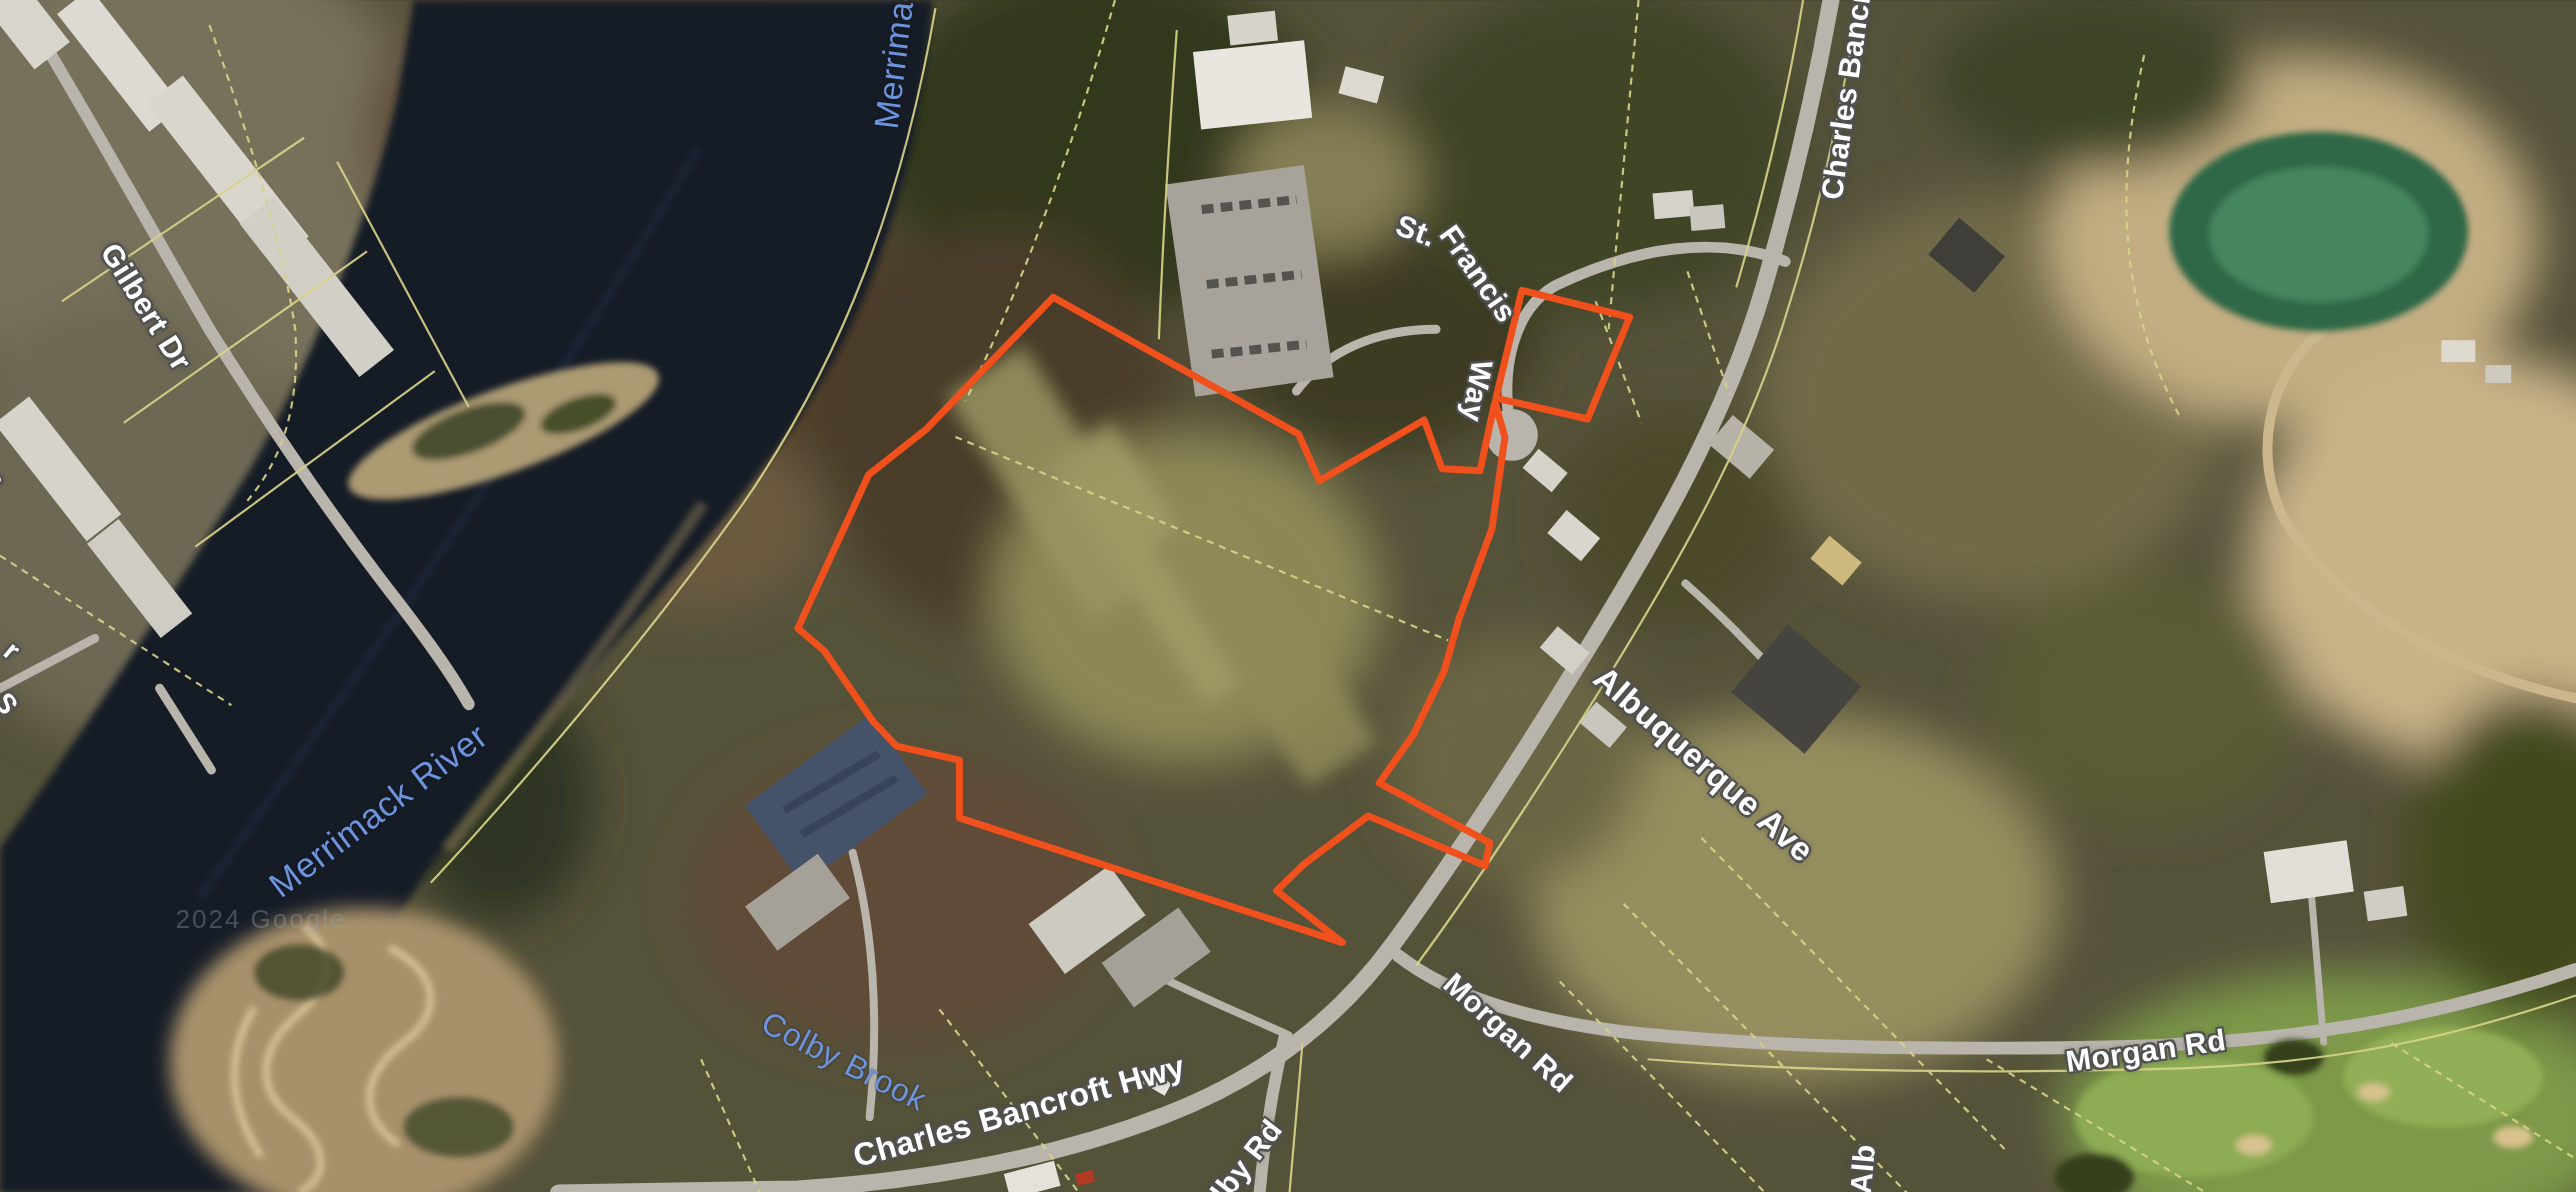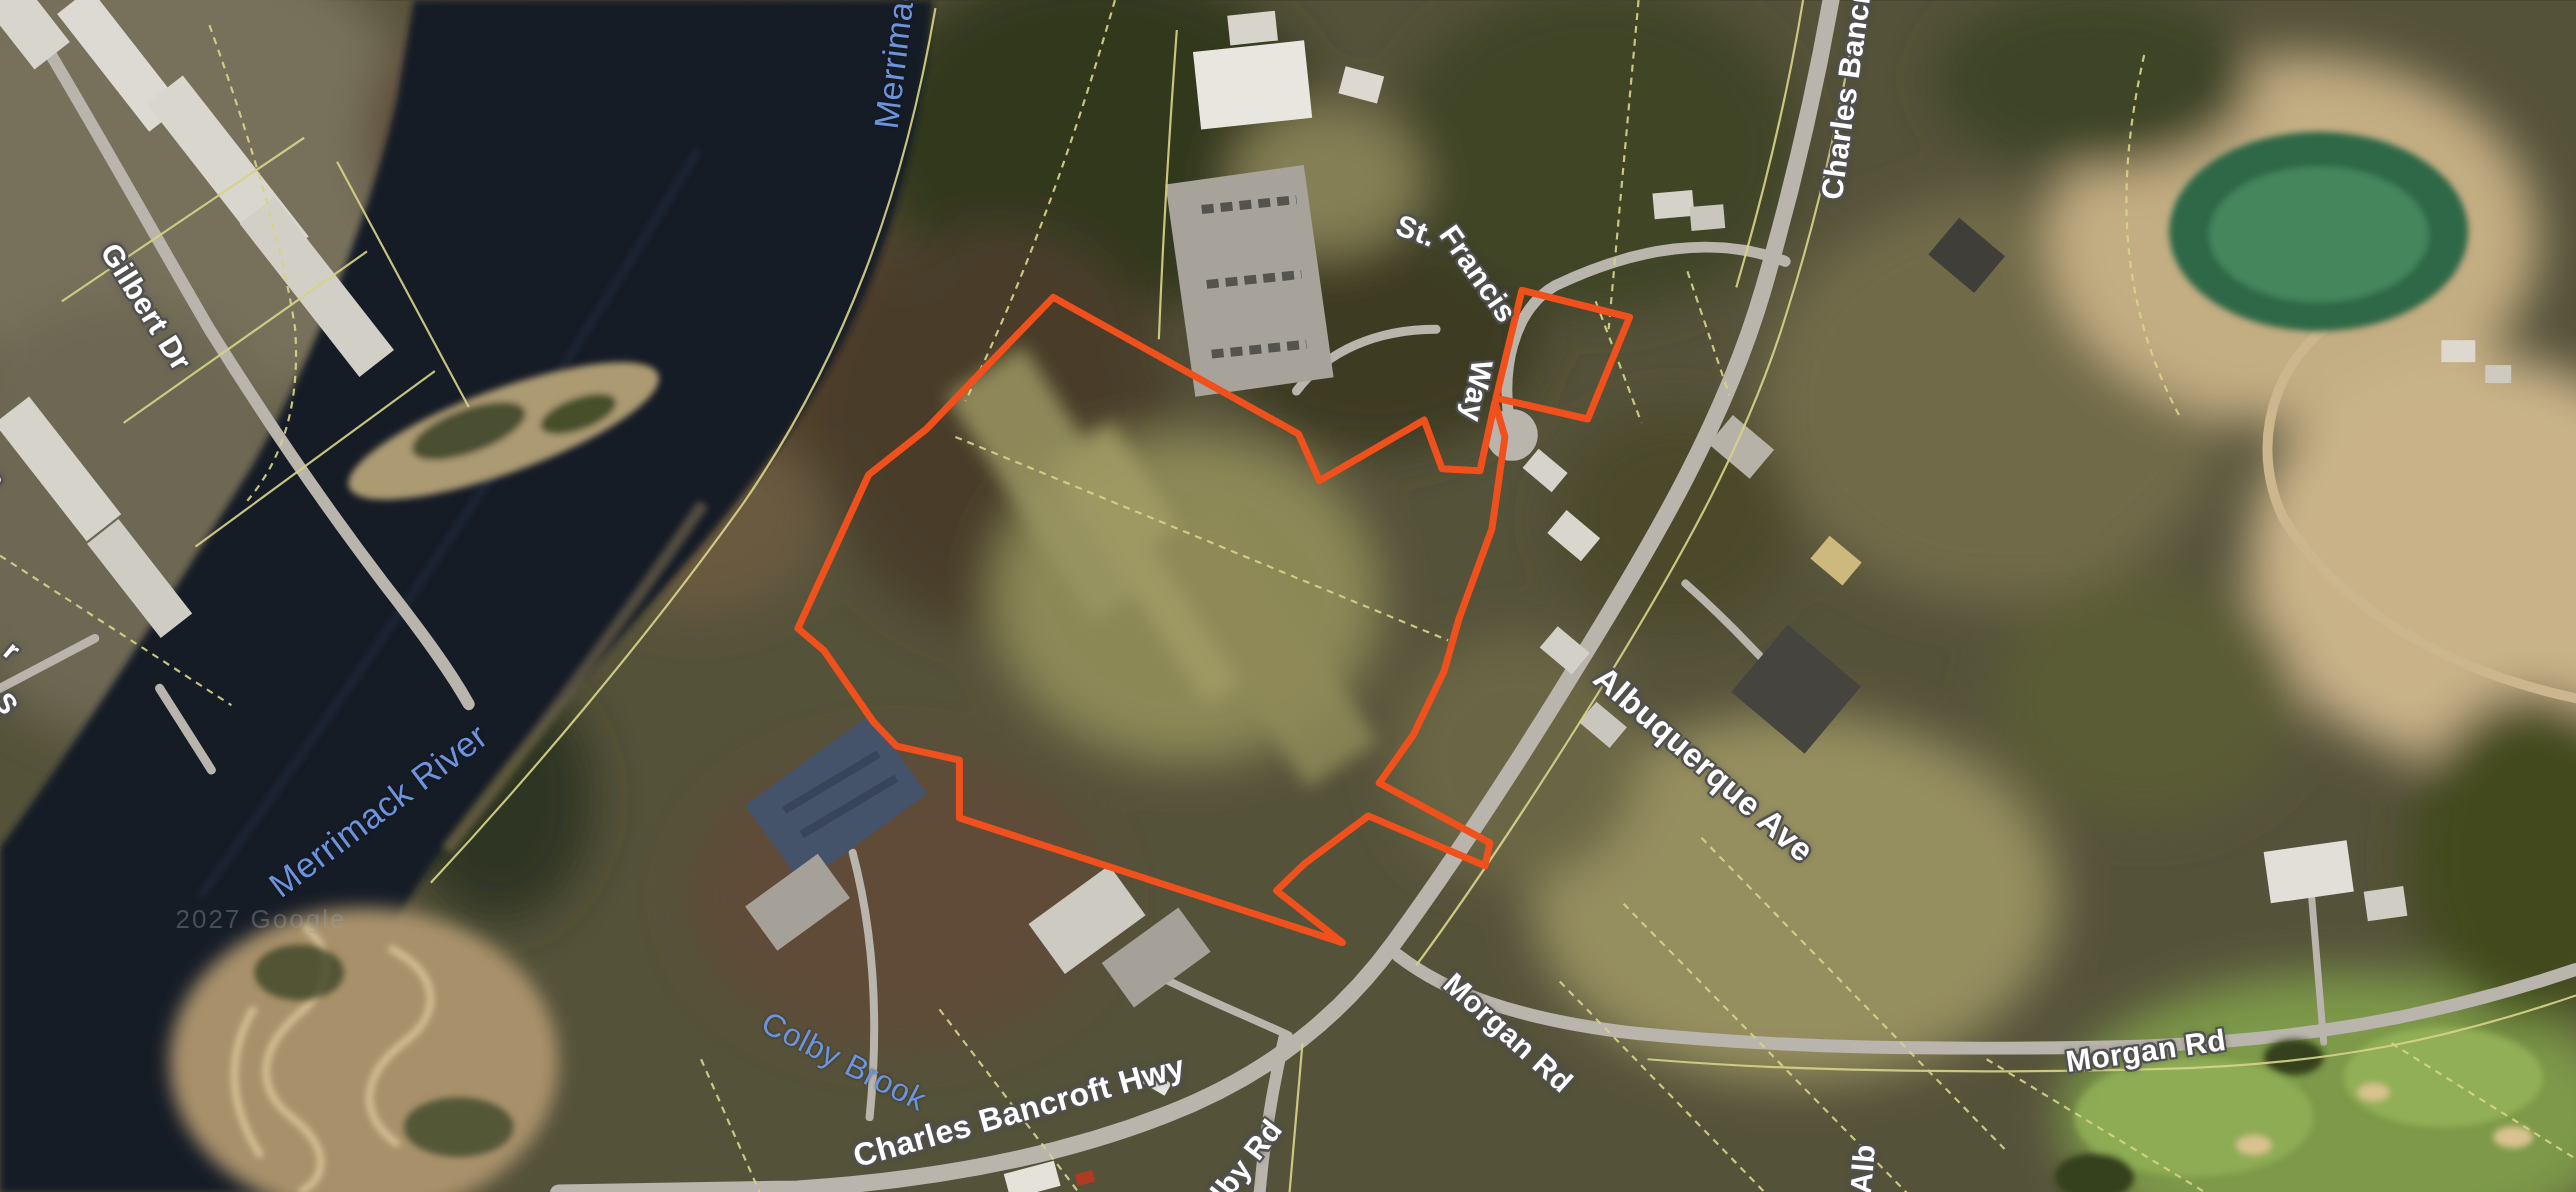--- a/index.html
+++ b/index.html
@@ -244,16 +244,16 @@
 
 <span class="lbl road-lbl" style="left:2146px;top:1051px;--r:-8deg;font-size:30px">Morgan Rd</span>
 
 <span class="lbl road-lbl" style="left:1234px;top:1177px;--r:-52deg;font-size:30px">Colby Rd</span>
 
 <span class="lbl road-lbl" style="left:12px;top:651px;--r:40deg;font-size:28px">r</span>
 <span class="lbl road-lbl" style="left:6px;top:704px;--r:55deg;font-size:28px">S</span>
 <span class="lbl road-lbl" style="left:-6px;top:479px;--r:55deg;font-size:28px">n</span>
 <span class="lbl road-lbl" style="left:1863px;top:1169px;--r:-85deg;font-size:30px">Alb</span>
 
-<span class="lbl mark-lbl" style="left:261px;top:919px;font-size:26px">2027 Google</span>
+<span class="lbl mark-lbl" style="left:261px;top:919px;font-size:26px">2024 Google</span>
 
 </div>
 
 
 </body></html>

